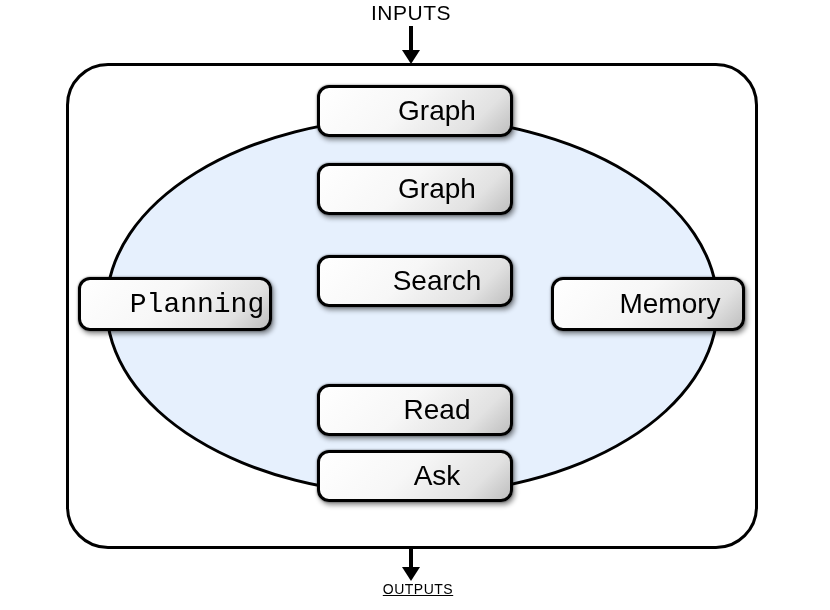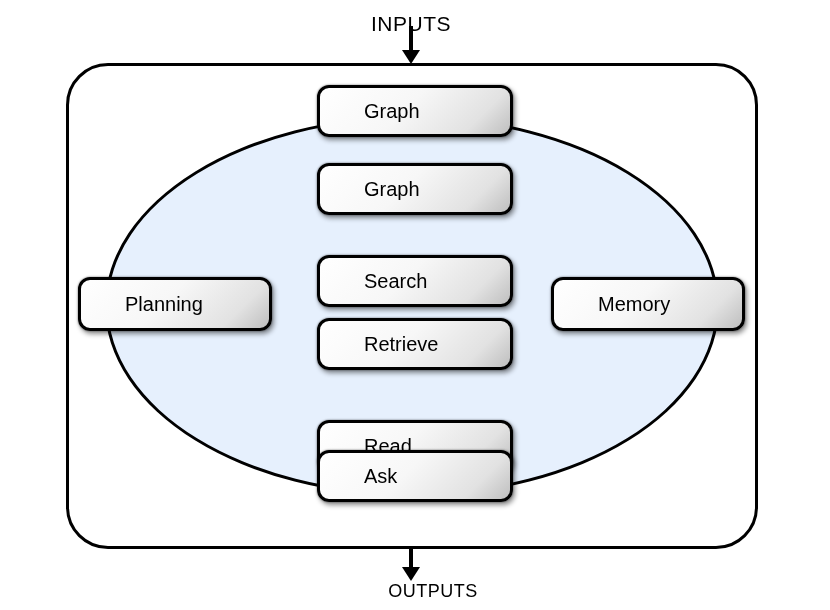--- a/index.html
+++ b/index.html
@@ -48,64 +48,61 @@
     border-radius:50%;
     background:#e6f0fd;
   }
   .node{
     position:absolute;
     box-sizing:border-box;
     border:3px solid #000000;
     border-radius:12px;
     background:linear-gradient(135deg,#ffffff 0%,#f7f7f7 45%,#e2e2e2 80%,#bfbfbf 100%);
     box-shadow:2px 3px 5px rgba(0,0,0,0.45), 0 0 2px rgba(0,0,0,0.55);
-    display:flex;align-items:center;
-    font-size:20px;
+    display:flex;align-items:center;justify-content:center;
+    font-size:28px;
     text-align:center;
     padding-left:44px;
   }
   .stack-node{ left:317px; width:196px; height:52px; }
   .side-node{ width:194px; height:54px; top:277px; }
 </style>
 </head>
 <body>
 
 <div id="stage">
 
-  <div class="label" style="left:411px;top:12px;">INPUTS</div>
+  <div class="label" style="left:411px;top:1px;">INPUTS</div>
   <div class="arrow-shaft" style="left:409px;top:26px;height:26px;"></div>
   <div class="arrow-head" style="left:402px;top:50px;"></div>
 
   <div class="outer-rect"></div>
 
   <div class="core-ellipse"></div>
 
   <div class="node stack-node" style="top:85px;">
     <span>Graph</span>
   </div>
   <div class="node stack-node" style="top:163px;">
     <span>Graph</span>
   </div>
   <div class="node stack-node" style="top:240px;margin-top:15px;">
     <span>Search</span>
   </div>
-  <div class="node stack-node" style="top:318px;">
-    <span>Retrieve</span>
-  </div>
-  <div class="node stack-node" style="top:420px;">
+  <div class="node stack-node" style="top:384px;">
     <span>Read</span>
   </div>
   <div class="node stack-node" style="top:450px;">
     <span>Ask</span>
   </div>
 
-  <div class="node side-node" style="left:78px;">
+  <div class="node side-node" style="left:78px;font-family:Liberation Mono, monospace;">
     <span>Planning</span>
   </div>
   <div class="node side-node" style="left:551px;">
     <span>Memory</span>
   </div>
 
   <div class="arrow-shaft" style="left:409px;top:549px;height:20px;"></div>
   <div class="arrow-head" style="left:402px;top:567px;"></div>
-  <div class="label" style="left:433px;top:581px;font-size:18px;">OUTPUTS</div>
+  <div class="label" style="left:418px;top:581px;font-size:14px;text-decoration:underline;">OUTPUTS</div>
 
 </div>
 
 </body></html>

